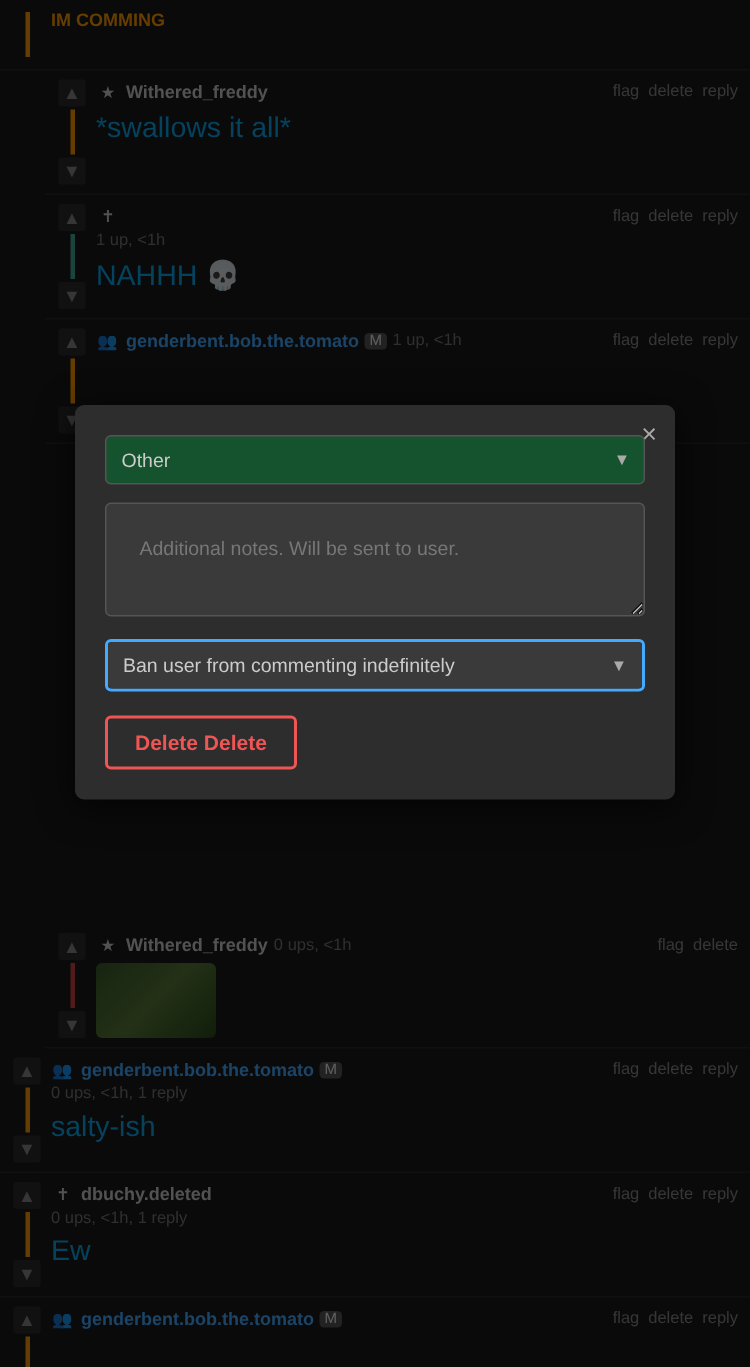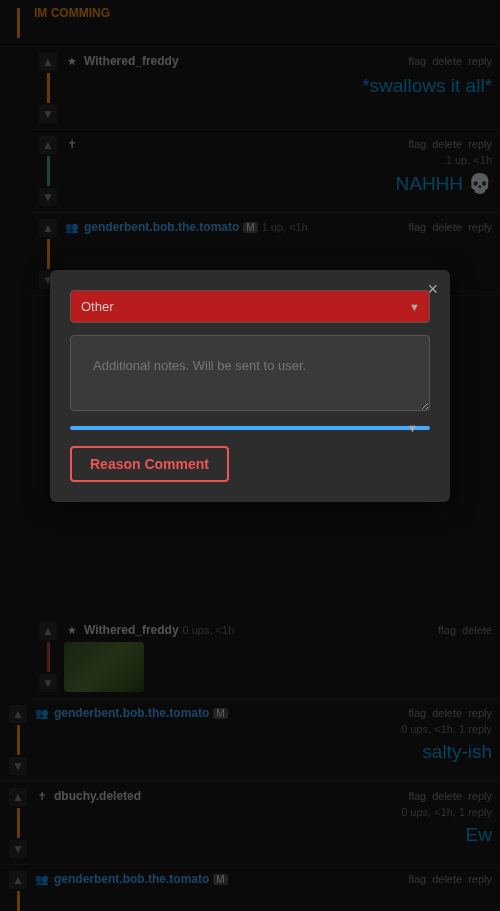--- a/index.html
+++ b/index.html
@@ -11,21 +11,20 @@
       font-size: 13px;
       color: #ccc;
       position: relative;
       overflow-x: hidden;
     }
 
     .comment-section {
       padding: 0;
       position: relative;
       z-index: 0;
-      text-align: right;
     }
 
     .comment-row {
       display: flex;
       align-items: flex-start;
       padding: 6px 8px;
       border-bottom: 1px solid #2a2a2a;
       position: relative;
     }
 
@@ -163,21 +162,21 @@
       margin-bottom: 16px;
     }
 
     .select-wrapper {
       position: relative;
       margin-bottom: 12px;
     }
 
     .styled-select {
       width: 100%;
-      background: #b91c1c;
+      background: #14532d;
       color: #ccc;
       border: 1px solid #555;
       border-radius: 4px;
       padding: 8px 20px 8px 10px;
       appearance: none;
       font-size: 13px;
       cursor: pointer;
     }
 
     .select-arrow {
@@ -337,25 +336,31 @@
         <option>Off-topic</option>
       </select>
       <span class="select-arrow">▼</span>
     </div>
 
     
     <textarea class="notes-textarea" placeholder="Additional notes. Will be sent to user." style=""></textarea>
 
     
     <div class="ban-select-wrapper">
+      <select class="ban-select">
+        <option>Ban user from commenting indefinitely</option>
+        <option>Ban user for 1 day</option>
+        <option>Ban user for 7 days</option>
+        <option>Do not ban</option>
+      </select>
       <span class="select-arrow">▼</span>
     </div>
 
     
-    <button class="delete-btn">Reason Comment</button>
+    <button class="delete-btn">Delete Delete</button>
   </div>
 </div>
 
 <div class="comment-section" style="margin-top: 320px;">
 
   <div class="comment-row indented">
     <div class="vote-col">
       <div class="vote-btn">▲</div>
       <div class="vote-bar red"></div>
       <div class="vote-btn">▼</div>

